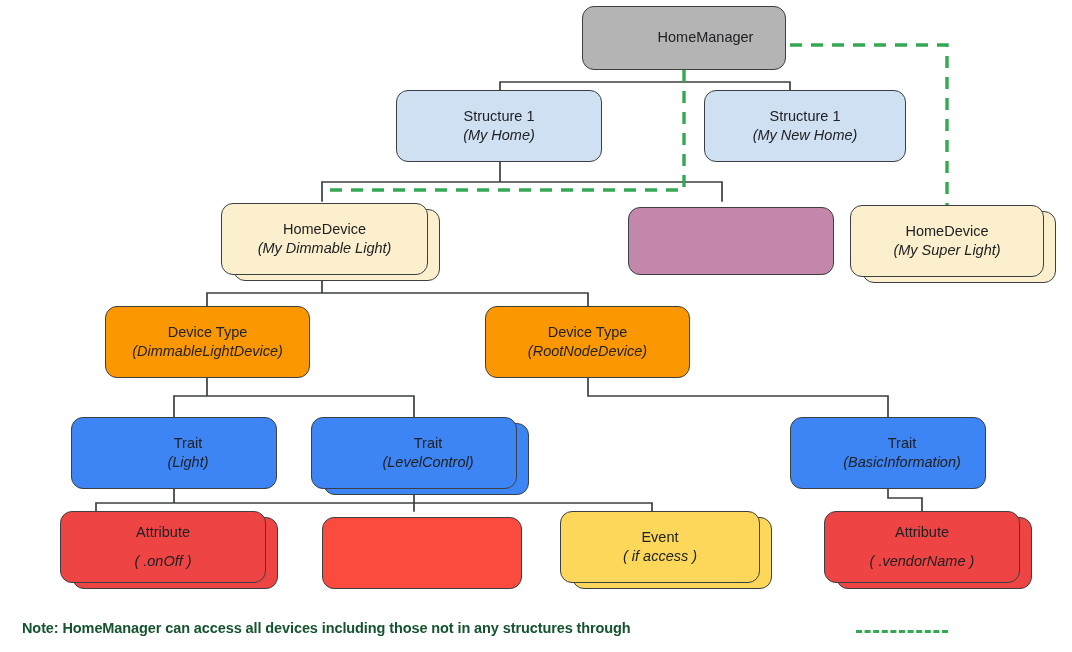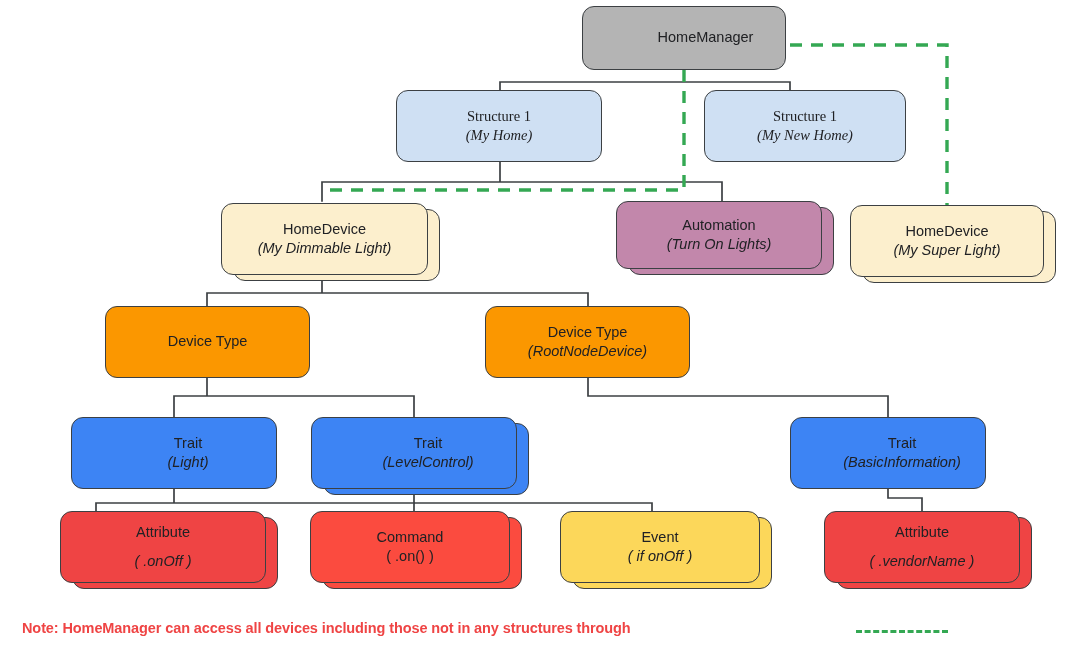--- a/index.html
+++ b/index.html
@@ -50,37 +50,37 @@
   .stack {
     position: absolute;
     box-sizing: border-box;
     border: 1.6px solid #3c4043;
     border-radius: 12px;
     z-index: 2;
   }
 
   
   .c-gray   { background: #b4b4b4; }
-  .c-blue-l { background: #cfe0f3; font-family: Liberation Serif, serif; }
+  .c-blue-l { background: #cfe0f3; }
   .c-cream  { background: #fcefcd; }
   .c-purple { background: #c287ab; }
   .c-orange { background: #fb9700; }
   .c-blue   { background: #3d84f4; padding-left: 28px; }
   .c-green  { background: #ef4444; gap: 10px; }
   .c-red    { background: #fb4b3f; }
   .c-yellow { background: #fcd75a; margin-left: 10px; }
 
   
   #note {
     position: absolute;
     left: 22px;
     top: 620px;
     font-size: 14.5px;
     font-weight: bold;
-    color: #ef4444;
+    color: #14532d;
     letter-spacing: -0.1px;
     white-space: nowrap;
     z-index: 4;
   }
   #note-dash {
     position: absolute;
     left: 856px;
     top: 630px;
     width: 92px;
     height: 0;
@@ -132,33 +132,30 @@
     <span class="l2">(My New Home)</span>
   </div>
 
   <div class="stack c-cream" style="left:233px; top:209px; width:207px; height:72px;"></div>
   <div class="node c-cream" style="left:221px; top:203px; width:207px; height:72px;">
     <span class="l1">HomeDevice</span>
     <span class="l2">(My Dimmable Light)</span>
   </div>
 
   <div class="stack c-purple" style="left:628px; top:207px; width:206px; height:68px;"></div>
-  <div class="node c-purple" style="left:616px; top:201px; width:206px; height:68px;">
-    <span class="l1">Automation</span>
-    <span class="l2">(Turn On Lights)</span>
-  </div>
 
   <div class="stack c-cream" style="left:862px; top:211px; width:194px; height:72px;"></div>
   <div class="node c-cream" style="left:850px; top:205px; width:194px; height:72px;">
     <span class="l1">HomeDevice</span>
     <span class="l2">(My Super Light)</span>
   </div>
 
   <div class="node c-orange" style="left:105px; top:306px; width:205px; height:72px;">
     <span class="l1">Device Type</span>
+    <span class="l2">(DimmableLightDevice)</span>
   </div>
 
   <div class="node c-orange" style="left:485px; top:306px; width:205px; height:72px;">
     <span class="l1">Device Type</span>
     <span class="l2">(RootNodeDevice)</span>
   </div>
 
   <div class="node c-blue" style="left:71px; top:417px; width:206px; height:72px;">
     <span class="l1">Trait</span>
     <span class="l2">(Light)</span>
@@ -175,29 +172,25 @@
     <span class="l2">(BasicInformation)</span>
   </div>
 
   <div class="stack c-green" style="left:72px; top:517px; width:206px; height:72px;"></div>
   <div class="node c-green" style="left:60px; top:511px; width:206px; height:72px;">
     <span class="l1">Attribute</span>
     <span class="l2">( .onOff )</span>
   </div>
 
   <div class="stack c-red" style="left:322px; top:517px; width:200px; height:72px;"></div>
-  <div class="node c-red" style="left:310px; top:511px; width:200px; height:72px;">
-    <span class="l1">Command</span>
-    <span class="l2 plain">( .on() )</span>
-  </div>
 
   <div class="stack c-yellow" style="left:562px; top:517px; width:200px; height:72px;"></div>
   <div class="node c-yellow" style="left:550px; top:511px; width:200px; height:72px;">
     <span class="l1">Event</span>
-    <span class="l2">( if onOff )</span>
+    <span class="l2">( if access )</span>
   </div>
 
   <div class="stack c-green" style="left:836px; top:517px; width:196px; height:72px;"></div>
   <div class="node c-green" style="left:824px; top:511px; width:196px; height:72px;">
     <span class="l1">Attribute</span>
     <span class="l2">( .vendorName )</span>
   </div>
 
   <div id="note">Note: HomeManager can access all devices including those not in any structures through</div>
   <div id="note-dash"></div>

